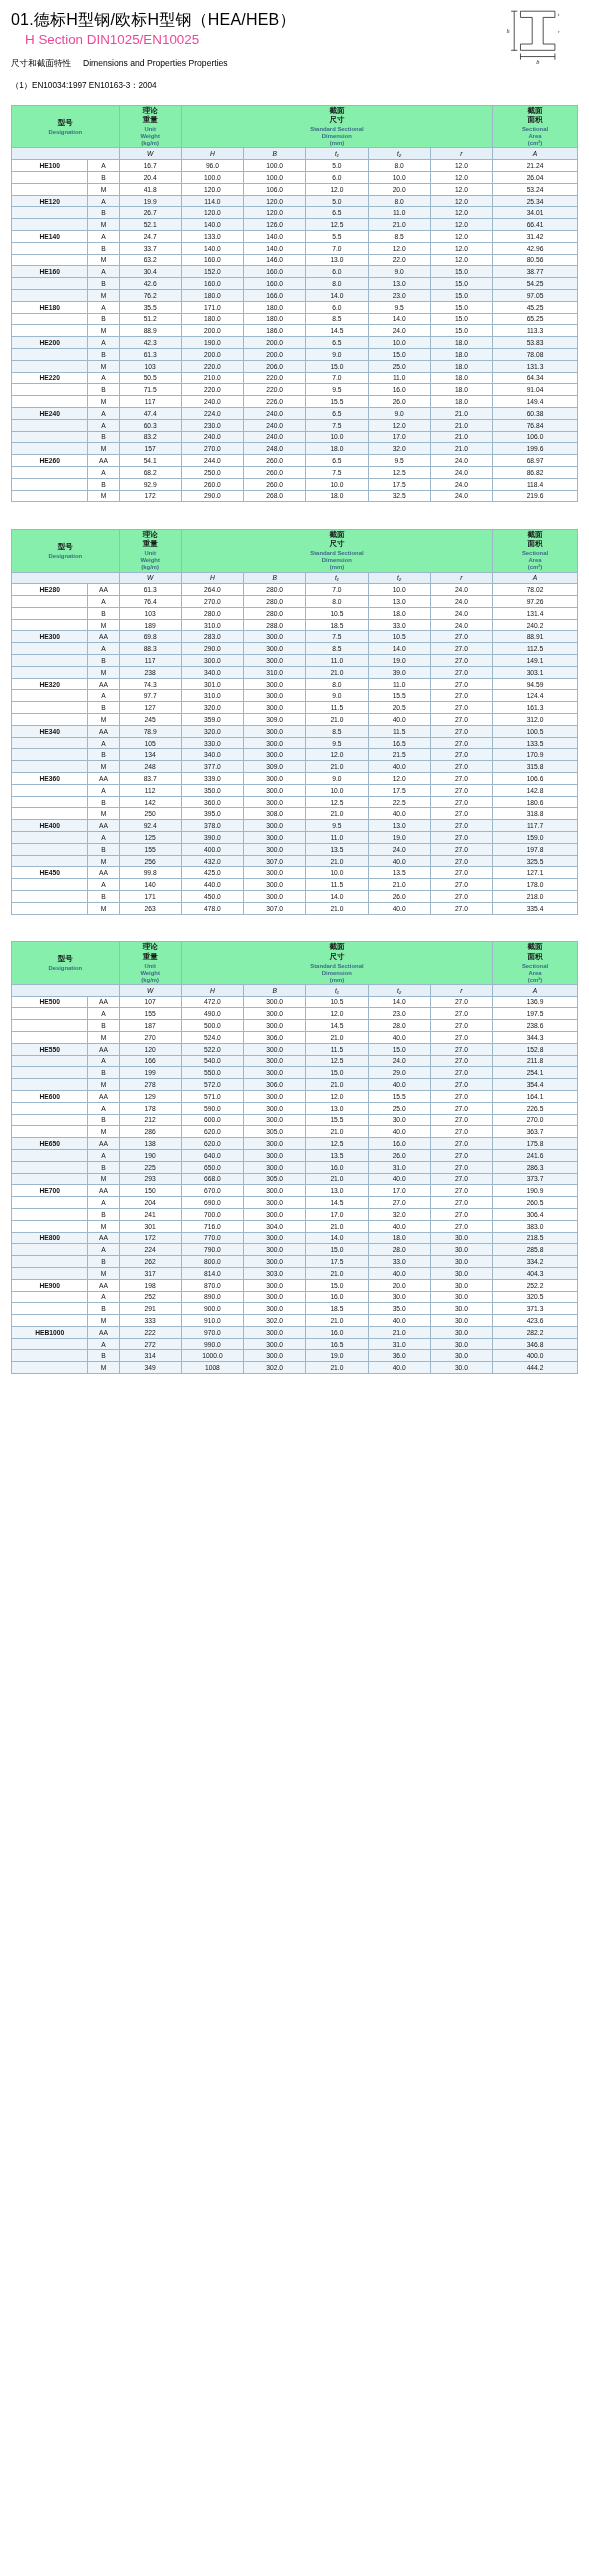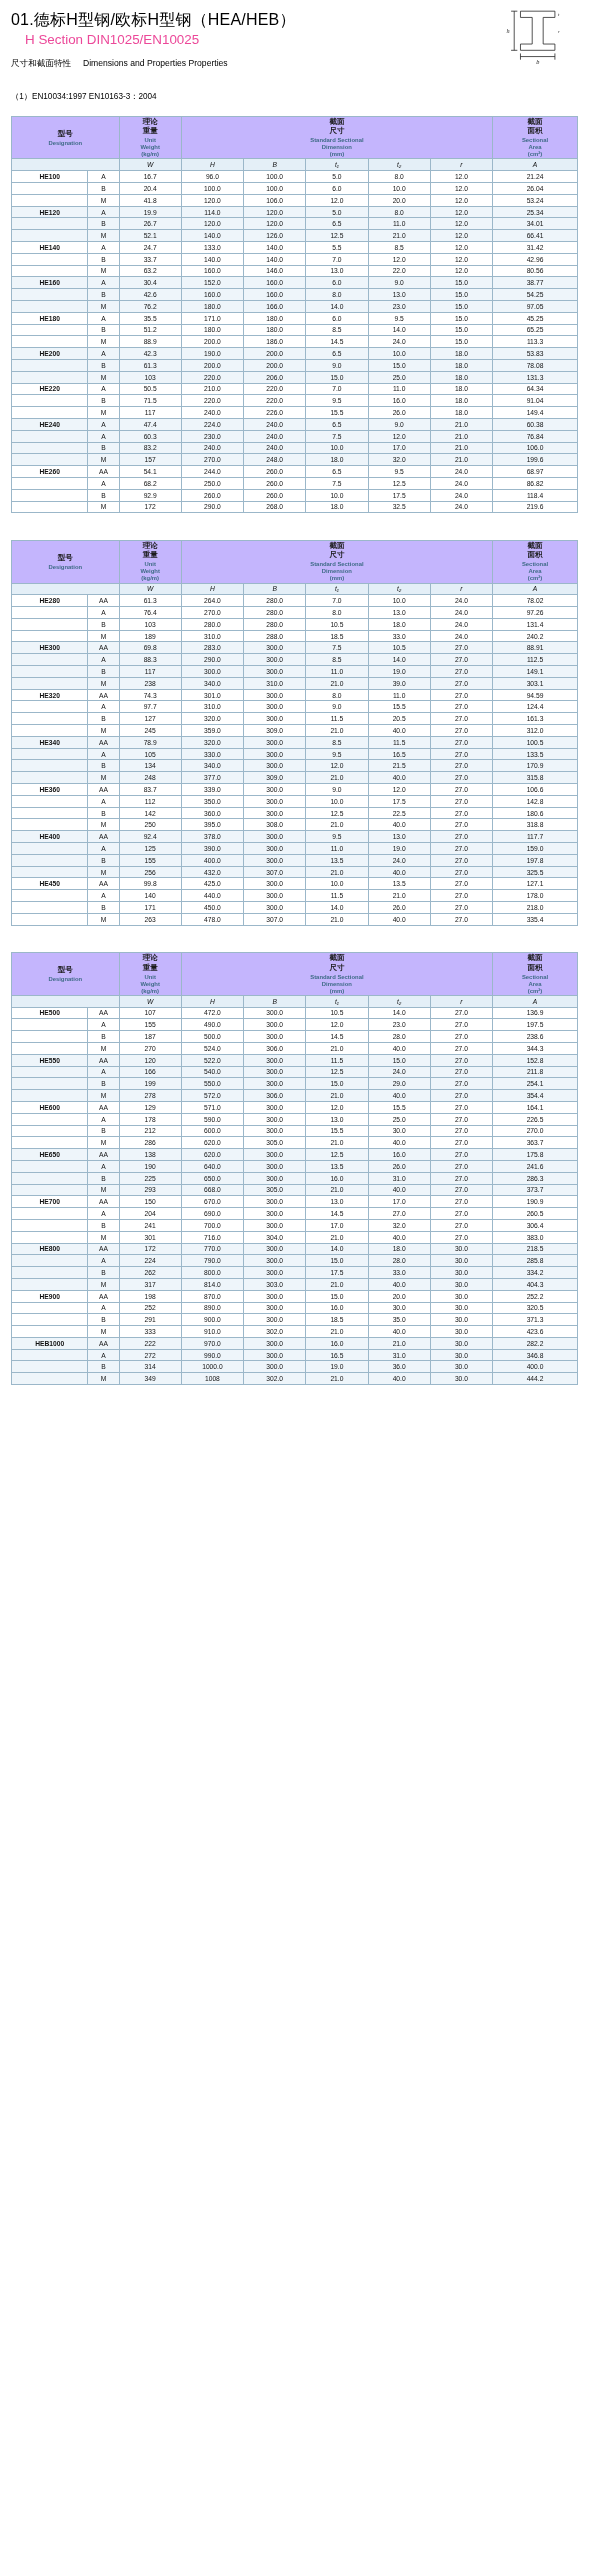--- a/index.html
+++ b/index.html
@@ -32,21 +32,21 @@
   .subtitle {
     font-size: 8.6px;
     color: #000;
     margin-top: 7.9px;
     line-height: 1.5;
   }
   .subtitle .sub-en { margin-left: 9.4px; }
   .standards {
     font-size: 8.2px;
     color: #000;
-    margin-top: 21px;
+    margin-top: 10px;
     line-height: 1.5;
   }
   .beam-figure {
     position: absolute;
     right: 9.4px;
     top: 0px;
     width: 72px;
     height: 58px;
   }
   .beam-figure svg { display: block; }
@@ -61,21 +61,21 @@
     border: 0.8px solid #9bb7c9;
     text-align: center;
     vertical-align: middle;
     font-size: 6.7px;
     color: #111;
     padding: 0;
     height: 11.8px;
   }
   
   .hdr-main td, .hdr-main th {
-    background: #c4b5fd;
+    background: #86efac;
     height: 36px;
     line-height: 1.25;
   }
   .hdr-main .cn {
     display: block;
     font-size: 7.5px;
     color: #1a1a1a;
     font-weight: bold;
     padding-bottom: 1.6px;
   }

